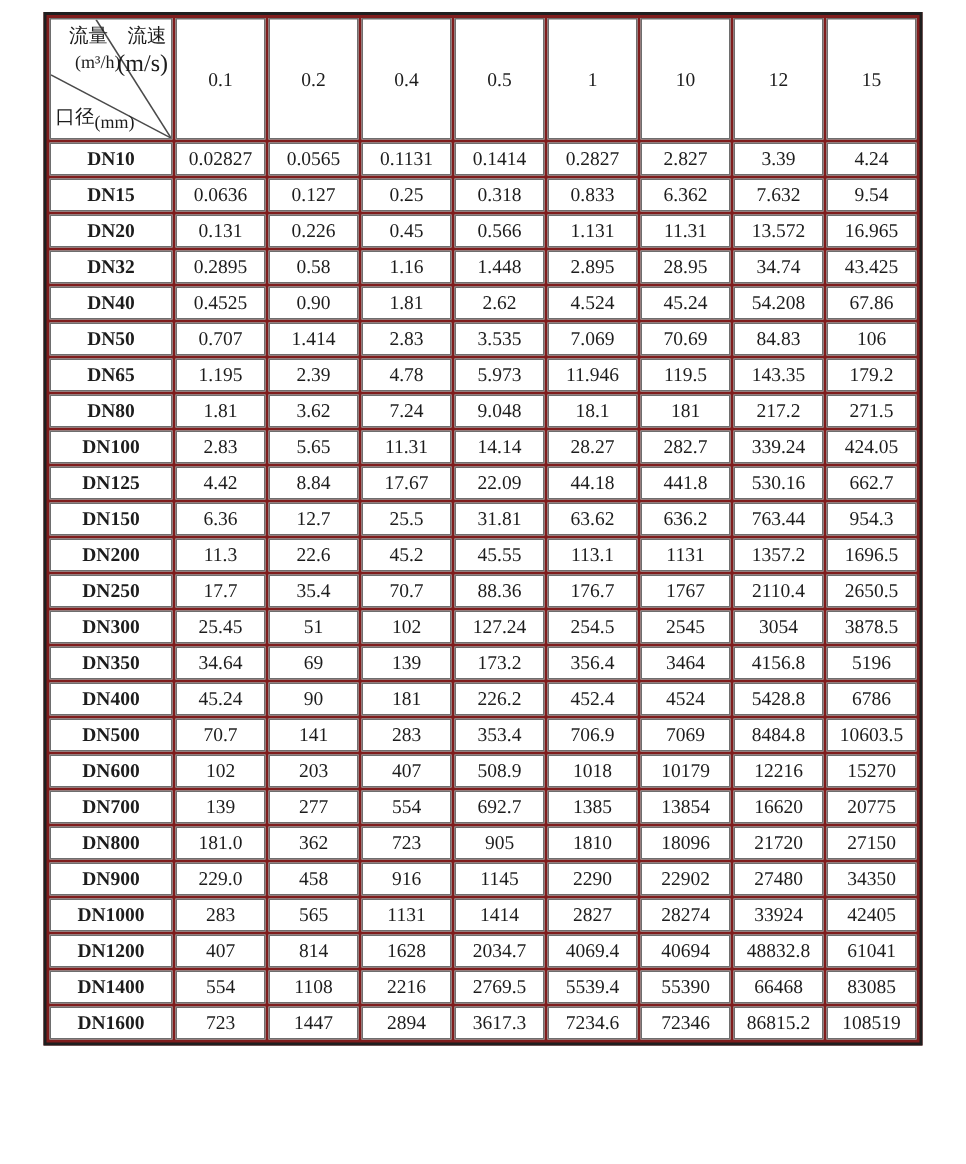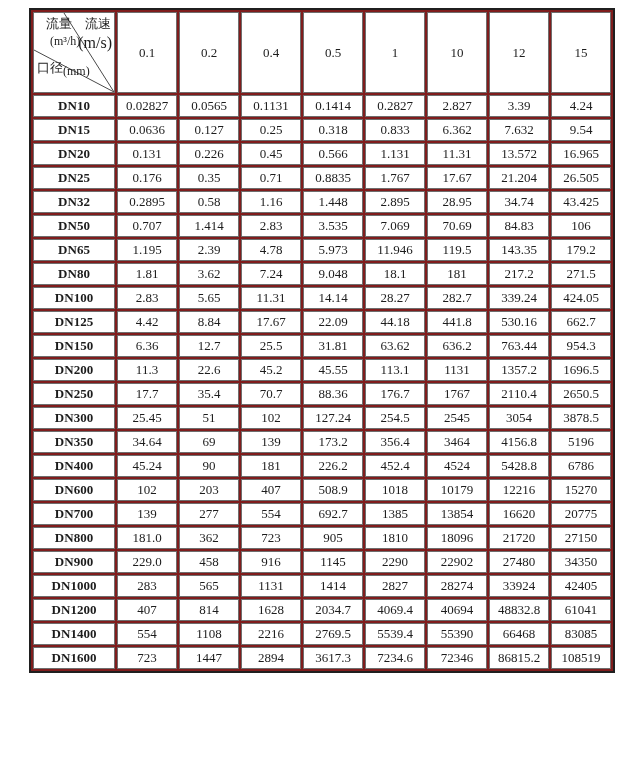--- a/index.html
+++ b/index.html
@@ -49,21 +49,21 @@
   }
   th.corner svg.diag line {
     stroke: #4a4a4a;
     stroke-width: 1;
   }
   .c-label { position: absolute; font-size: 13px; line-height: 1; }
   .flow-name { left: 12px; top: 4px; }
   .flow-unit { left: 16px;  top: 22px; font-size: 12px; text-align: right; }
   .vel-name  { right: 3px; top: 4px; margin-left: 42px; }
   .vel-unit  { right: 2px; top: 22px; font-size: 16px; }
-  .dia-name  { left: 3px;  bottom: 18px; }
+  .dia-name  { left: 3px;  bottom: 8px; }
   .dia-name .unit-low {
     font-size: 12px;
     position: relative;
     top: 3px;
   }
 </style>
 </head>
 <body>
 
 <div class="table-wrap">
@@ -119,42 +119,42 @@
           <td>0.131</td>
           <td>0.226</td>
           <td>0.45</td>
           <td>0.566</td>
           <td>1.131</td>
           <td>11.31</td>
           <td>13.572</td>
           <td>16.965</td>
         </tr>
         <tr>
-          <td class="dn-cell">DN25</td>
-          <td>0.176</td>
-          <td>0.35</td>
-          <td>0.71</td>
-          <td>0.8835</td>
-          <td>1.767</td>
-          <td>17.67</td>
-          <td>21.204</td>
-          <td>26.505</td>
-        </tr>
-        <tr>
           <td class="dn-cell">DN32</td>
           <td>0.2895</td>
           <td>0.58</td>
           <td>1.16</td>
           <td>1.448</td>
           <td>2.895</td>
           <td>28.95</td>
           <td>34.74</td>
           <td>43.425</td>
         </tr>
         <tr>
+          <td class="dn-cell">DN40</td>
+          <td>0.4525</td>
+          <td>0.90</td>
+          <td>1.81</td>
+          <td>2.62</td>
+          <td>4.524</td>
+          <td>45.24</td>
+          <td>54.208</td>
+          <td>67.86</td>
+        </tr>
+        <tr>
           <td class="dn-cell">DN50</td>
           <td>0.707</td>
           <td>1.414</td>
           <td>2.83</td>
           <td>3.535</td>
           <td>7.069</td>
           <td>70.69</td>
           <td>84.83</td>
           <td>106</td>
         </tr>
@@ -262,20 +262,31 @@
           <td>45.24</td>
           <td>90</td>
           <td>181</td>
           <td>226.2</td>
           <td>452.4</td>
           <td>4524</td>
           <td>5428.8</td>
           <td>6786</td>
         </tr>
         <tr>
+          <td class="dn-cell">DN500</td>
+          <td>70.7</td>
+          <td>141</td>
+          <td>283</td>
+          <td>353.4</td>
+          <td>706.9</td>
+          <td>7069</td>
+          <td>8484.8</td>
+          <td>10603.5</td>
+        </tr>
+        <tr>
           <td class="dn-cell">DN600</td>
           <td>102</td>
           <td>203</td>
           <td>407</td>
           <td>508.9</td>
           <td>1018</td>
           <td>10179</td>
           <td>12216</td>
           <td>15270</td>
         </tr>

